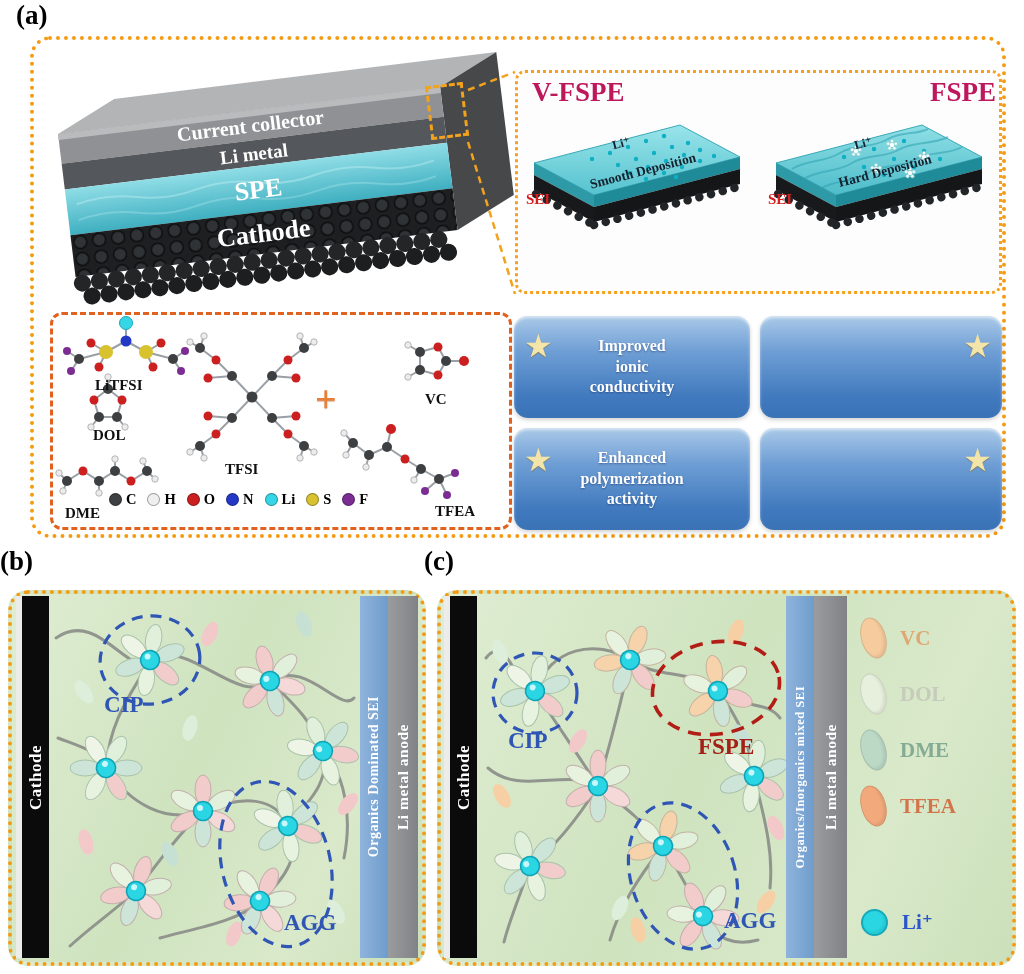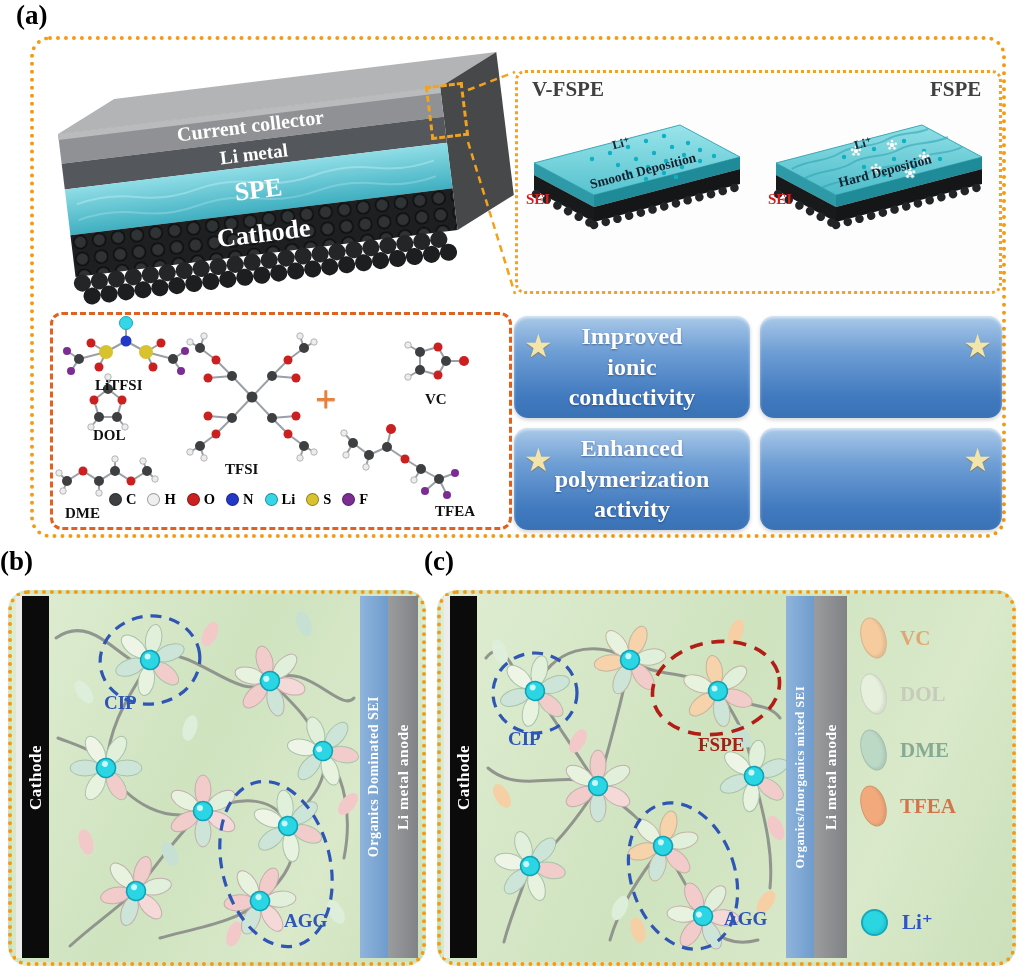--- a/index.html
+++ b/index.html
@@ -5,40 +5,40 @@
   *{margin:0;padding:0;box-sizing:border-box}
   html,body{width:1024px;height:974px}
   body{position:relative;background:#fff;overflow:hidden;
        font-family:"Liberation Serif","DejaVu Serif",serif;color:#000}
   .abs{position:absolute}
   .panel-label{position:absolute;font-size:27px;font-weight:bold;z-index:30}
   .obox{position:absolute;border:4px dotted #f59b13;border-radius:20px}
   .greenbox{background:linear-gradient(115deg,#dfedd2,#cfe3bf 45%,#d9e9ca 75%,#cbe0ba)}
   .inset-box{position:absolute;border:3px dotted #f5a01e;border-radius:10px;background:#fdfdfd}
   .mol-box{position:absolute;border:3px dashed #e2611f;border-radius:12px;background:#ffffff}
-  .inset-title{position:absolute;font-size:21px;font-weight:bold;color:#404040}
+  .inset-title{position:absolute;font-size:27px;font-weight:bold;color:#be185d}
   .sei-label{position:absolute;font-size:15px;font-weight:bold;color:#d41f1f}
   .feature{position:absolute;border-radius:14px;
            background:linear-gradient(180deg,#aac9e8 0%,#6e9ed5 35%,#4079be 80%,#3a72b5 100%);
            box-shadow:inset 0 2px 3px rgba(255,255,255,.55),0 2px 4px rgba(0,0,0,.18);
            display:flex;align-items:center;justify-content:center}
   .feature .txt{white-space:pre-line;text-align:center;color:#fff;font-weight:bold;
-                font-size:24px;line-height:1.28;text-shadow:0 1px 2px rgba(10,30,80,.45)}
+                font-size:16px;line-height:1.28;text-shadow:0 1px 2px rgba(10,30,80,.45)}
   .star{position:absolute;font-size:32px;color:#f3e5a9;line-height:1;
         text-shadow:0 1px 1px rgba(140,100,20,.6)}
   .vbar{position:absolute;display:flex;align-items:center;justify-content:center}
   .vbar span{writing-mode:vertical-rl;transform:rotate(180deg);color:#fff;font-weight:bold;
              white-space:nowrap;letter-spacing:.5px}
   .mol-label{position:absolute;font-weight:bold;font-size:15px;color:#101010}
   .plus{position:absolute;font-size:38px;font-weight:bold;color:#e8803a;
         text-shadow:0 1px 1px rgba(150,70,10,.4)}
   .atom-row{position:absolute;display:flex;align-items:center;gap:11px}
   .atom{display:flex;align-items:center;gap:4px;font-weight:bold;font-size:14.5px}
   .atom i{width:13px;height:13px;border-radius:50%;border:1px solid rgba(0,0,0,.35);display:inline-block}
-  .ann{position:absolute;font-weight:bold;font-size:19px;z-index:6}
+  .ann{position:absolute;font-weight:bold;font-size:23px;z-index:6}
   .ann.blue{color:#2f55b5}
   .ann.red{color:#a32016}
   .leg-row{position:absolute;display:flex;align-items:center;gap:14px;height:48px}
   .leg-shape{width:25px;height:42px;border-radius:50%;transform:rotate(-16deg);
              border:1px solid rgba(0,0,0,.12);box-shadow:inset -2px -2px 3px rgba(0,0,0,.08)}
   .leg-shape.circle{width:27px;height:27px;transform:none;border:2px solid #14aabb}
   .leg-label{font-weight:bold;font-size:21px}
   .zoom-rect{position:absolute;border:3px dashed #f2a21c;transform:rotate(-7deg)}
   svg{display:block}
   svg.net,svg.spill{overflow:visible}

